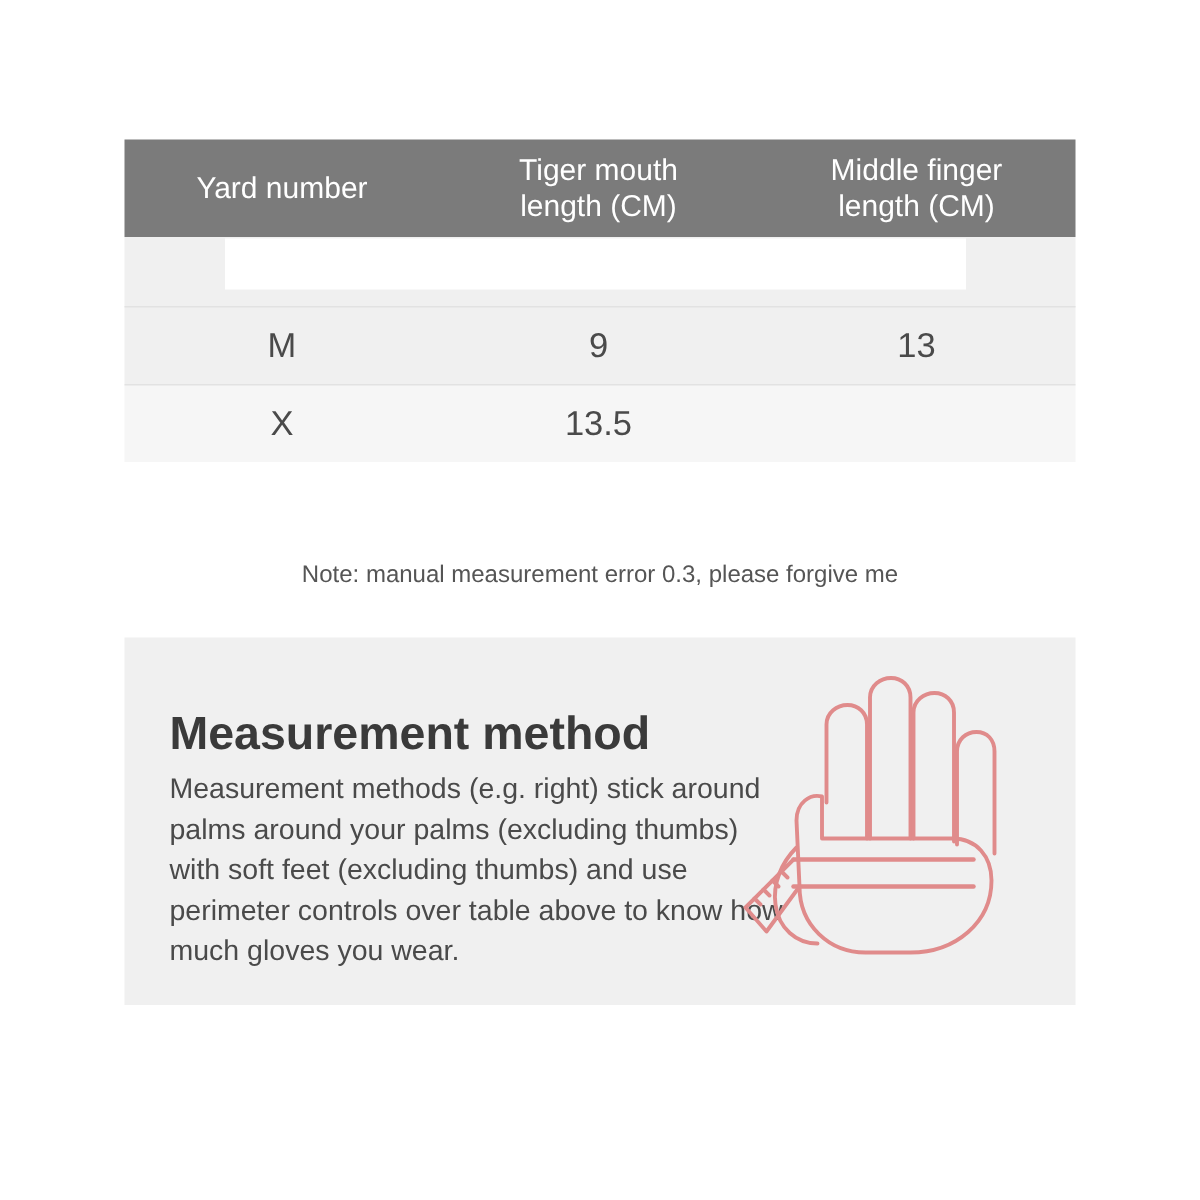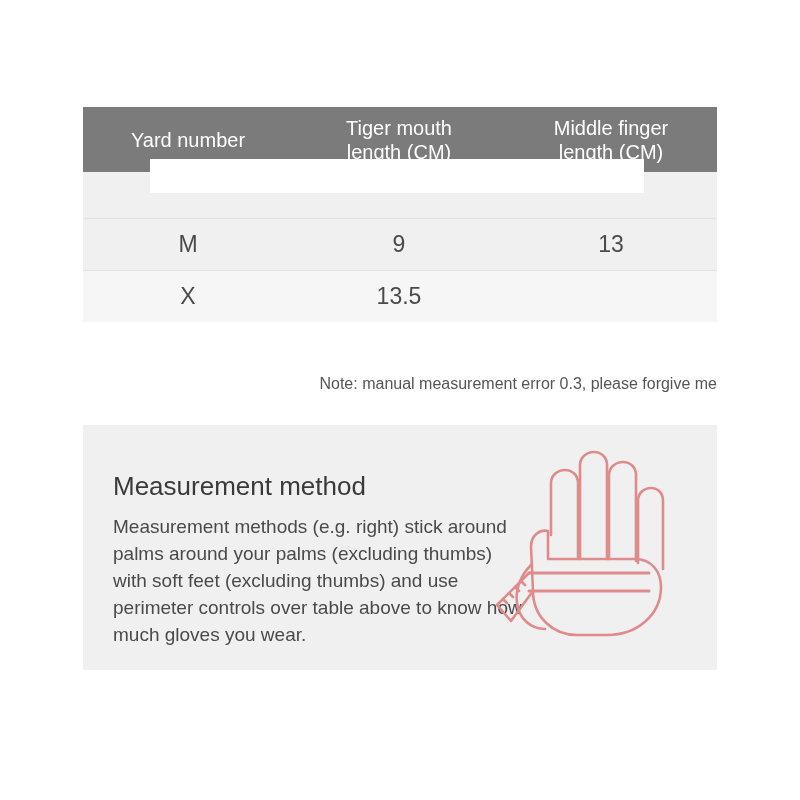--- a/index.html
+++ b/index.html
@@ -32,21 +32,20 @@
     top: 93px;
     width: 634px;
   }
 
   .table-head {
     display: flex;
     background: #7b7b7b;
     color: #ffffff;
     height: 65px;
     align-items: center;
-    margin-top: 14px;
   }
   .th {
     text-align: center;
     font-size: 20px;
     line-height: 24px;
     padding: 0 4px;
     box-sizing: border-box;
   }
   .th.c0 { width: 210px; }
   .th.c1 { width: 212px; text-align: center; }
@@ -83,41 +82,41 @@
   }
   .td.c0 { width: 210px; }
   .td.c1 { width: 212px; }
   .td.c2 { width: 212px; }
 
   .note {
     position: absolute;
     right: 0;
     top: 282px;
     width: 634px;
-    text-align: right;
+    text-align: center;
     font-size: 16px;
     color: #555555;
   }
 
   
   .method-panel {
     position: absolute;
     left: 83px;
     top: 425px;
     width: 634px;
     height: 245px;
     background: #f0f0f0;
   }
 
   .method-title {
     position: absolute;
     left: 30px;
     top: 46px;
-    font-size: 26px;
-    font-weight: normal;
+    font-size: 31px;
+    font-weight: bold;
     color: #3a3a3a;
   }
 
   .method-body {
     position: absolute;
     left: 30px;
     top: 88px;
     width: 415px;
     font-size: 19px;
     line-height: 27px;

